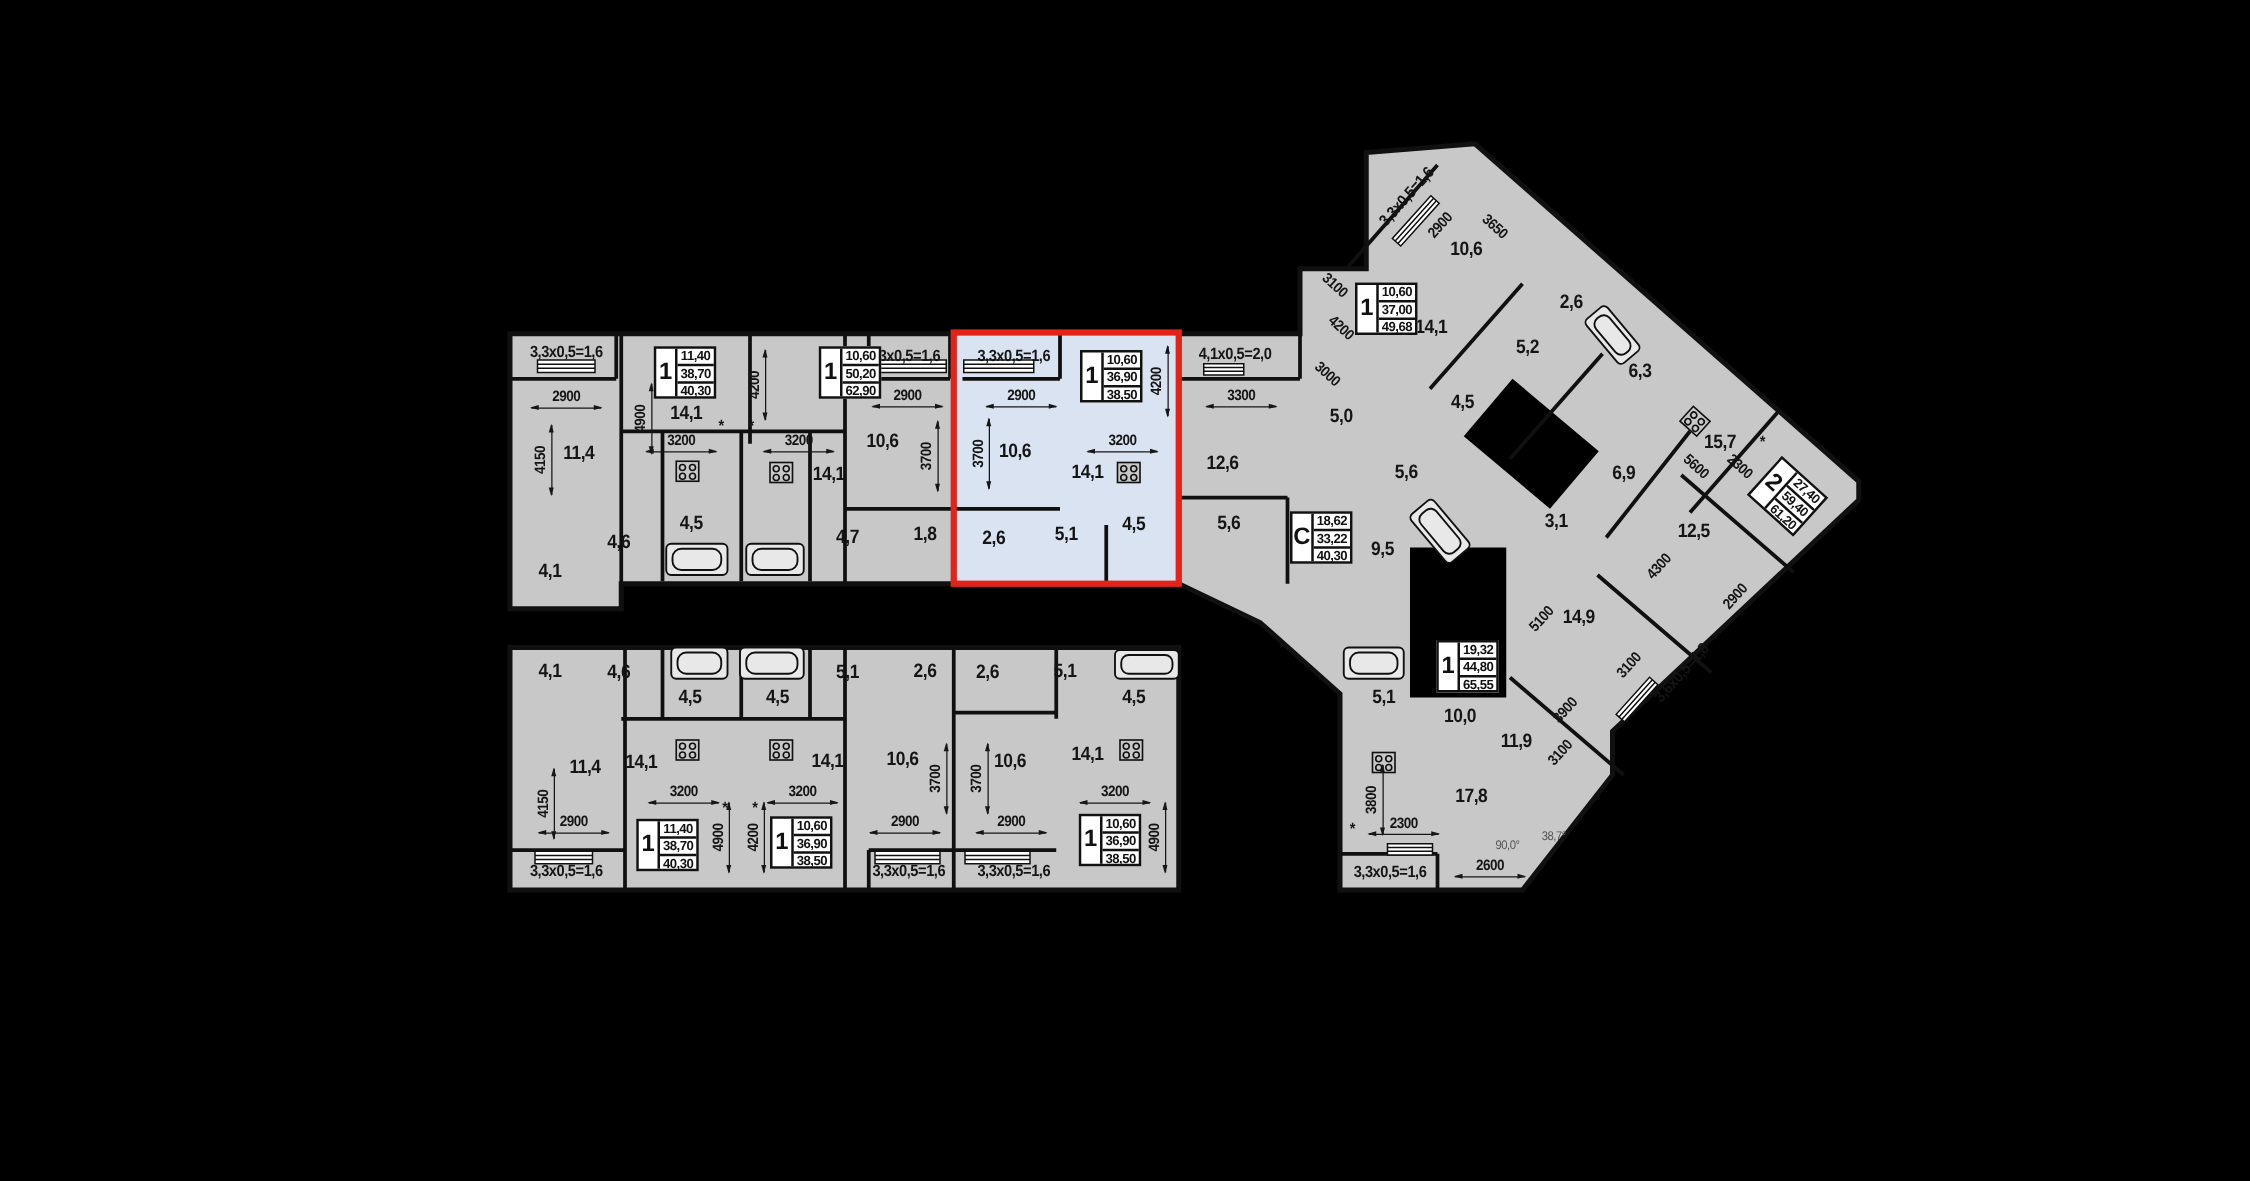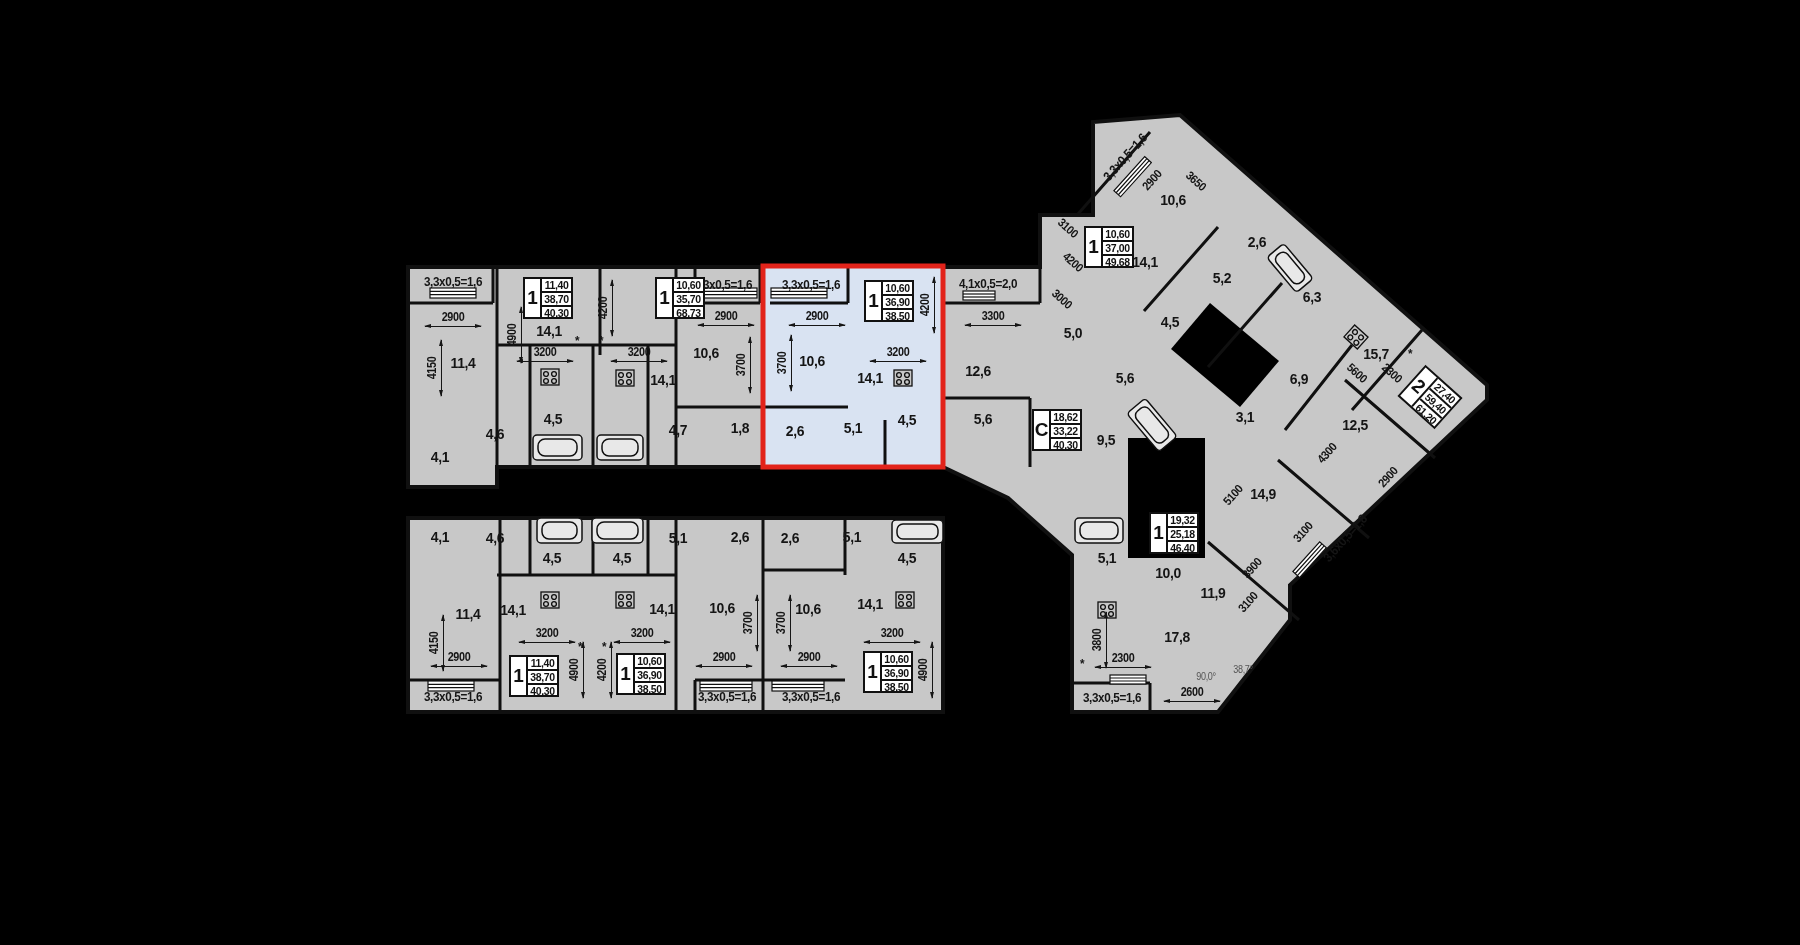--- a/index.html
+++ b/index.html
@@ -343,22 +343,22 @@
         <div class="sb-col">
           <div>11,40</div>
           <div>38,70</div>
           <div>40,30</div>
         </div>
       </div>
       <div class="statbox" style="left: 655px; top: 277px; transform: rotate(0deg);">
         <div class="sb-rooms">1</div>
         <div class="sb-col">
           <div>10,60</div>
-          <div>35,70</div>
-          <div>68,73</div>
+          <div>50,20</div>
+          <div>62,90</div>
         </div>
       </div>
       <div class="statbox" style="left: 864px; top: 280px; transform: rotate(0deg);">
         <div class="sb-rooms">1</div>
         <div class="sb-col">
           <div>10,60</div>
           <div>36,90</div>
           <div>38,50</div>
         </div>
       </div>
@@ -383,22 +383,22 @@
         <div class="sb-col">
           <div>27,40</div>
           <div>59,40</div>
           <div>61,20</div>
         </div>
       </div>
       <div class="statbox" style="left: 1149px; top: 512px; transform: rotate(0deg);">
         <div class="sb-rooms">1</div>
         <div class="sb-col">
           <div>19,32</div>
-          <div>25,18</div>
-          <div>46,40</div>
+          <div>44,80</div>
+          <div>65,55</div>
         </div>
       </div>
       <div class="statbox" style="left: 509px; top: 655px; transform: rotate(0deg);">
         <div class="sb-rooms">1</div>
         <div class="sb-col">
           <div>11,40</div>
           <div>38,70</div>
           <div>40,30</div>
         </div>
       </div>

